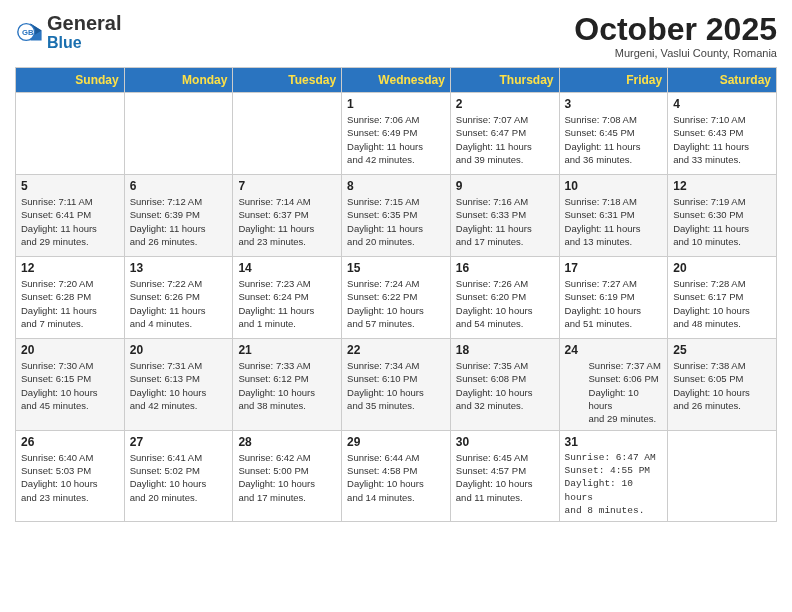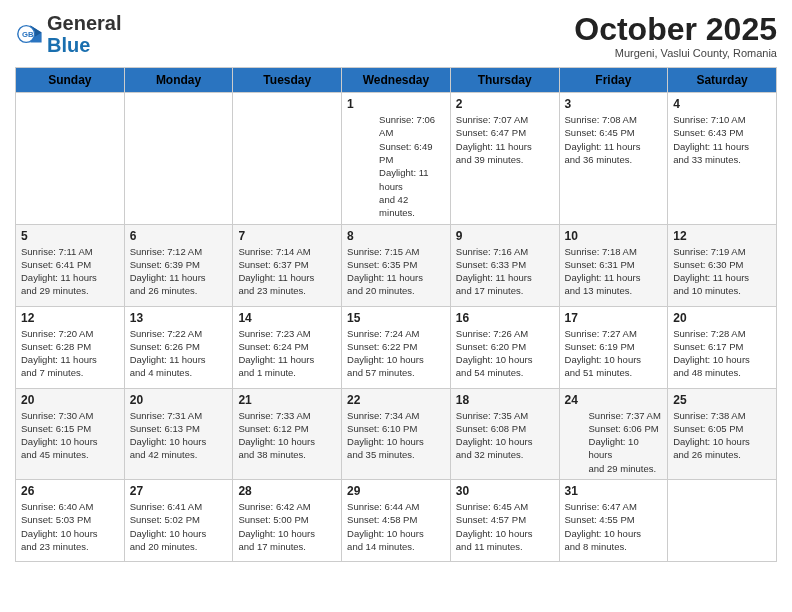--- a/index.html
+++ b/index.html
@@ -30,21 +30,21 @@
       display: flex;
       flex-direction: column;
       line-height: 1.1;
     }
     .logo-general {
       font-size: 20px;
       font-weight: bold;
       color: #333;
     }
     .logo-blue {
-      font-size: 20px;
+      font-size: 16px;
       font-weight: bold;
       color: #1a6faf;
     }
     .logo-icon {
       width: 28px;
       height: 28px;
       margin-right: 4px;
     }
     .title-block {
       text-align: right;
@@ -59,22 +59,22 @@
       font-size: 11px;
       color: #444;
     }
     .calendar {
       width: 100%;
       border-collapse: collapse;
       table-layout: fixed;
     }
     .calendar th {
       background-color: #2a74c0;
-      color: #000000;
-      text-align: center;
+      color: #fde047;
+      text-align: right;
       padding: 5px 5px;
       font-size: 12px;
       font-weight: bold;
       border: 1px solid #ccc;
     }
     .calendar td {
       border: 1px solid #ccc;
       vertical-align: top;
       padding: 4px 5px;
       font-size: 10px;
@@ -137,21 +137,21 @@
         <th>Saturday</th>
       </tr>
     </thead>
     <tbody id="calendar-body">
     <tr>
           <td class="empty-cell"></td>
           <td class="empty-cell"></td>
           <td class="empty-cell"></td>
           <td>
             <span class="day-number">1</span>
-            <div class="day-info" style="white-space: pre-line; margin-left: 32px;">Sunrise: 7:06 AM
+            <div class="day-info" style="white-space: pre-line;">Sunrise: 7:06 AM
 Sunset: 6:49 PM
 Daylight: 11 hours
 and 42 minutes.</div>
           </td>
           <td>
             <span class="day-number">2</span>
             <div class="day-info" style="white-space: pre-line;">Sunrise: 7:07 AM
 Sunset: 6:47 PM
 Daylight: 11 hours
 and 39 minutes.</div>
@@ -355,21 +355,21 @@
           </td>
           <td>
             <span class="day-number">30</span>
             <div class="day-info" style="white-space: pre-line;">Sunrise: 6:45 AM
 Sunset: 4:57 PM
 Daylight: 10 hours
 and 11 minutes.</div>
           </td>
           <td>
             <span class="day-number">31</span>
-            <div class="day-info" style="white-space: pre-line;">Sunrise: 6:47 AM
+            <div class="day-info" style="white-space: pre-line; font-family: Liberation Mono, monospace;">Sunrise: 6:47 AM
 Sunset: 4:55 PM
 Daylight: 10 hours
 and 8 minutes.</div>
           </td>
           <td class="empty-cell"></td>
         </tr>
       </tbody>
   </table>
 </div>
 

